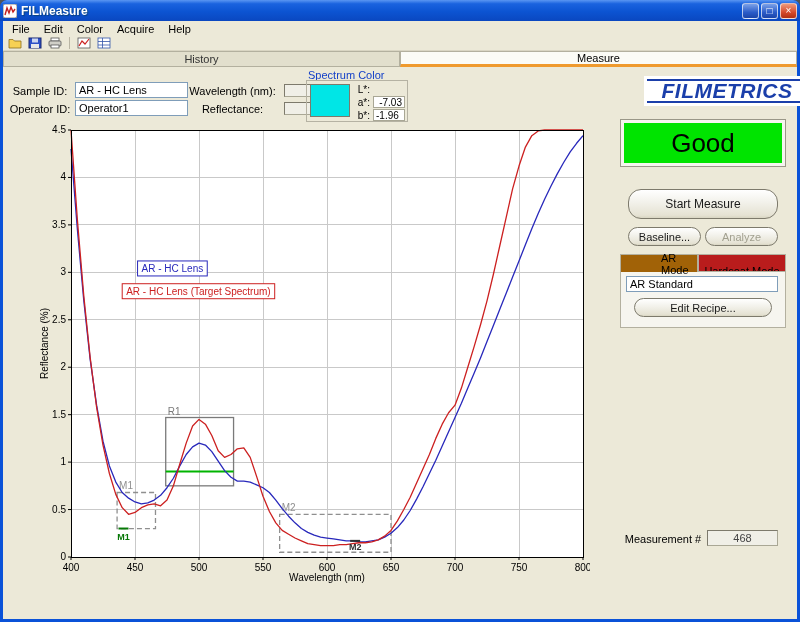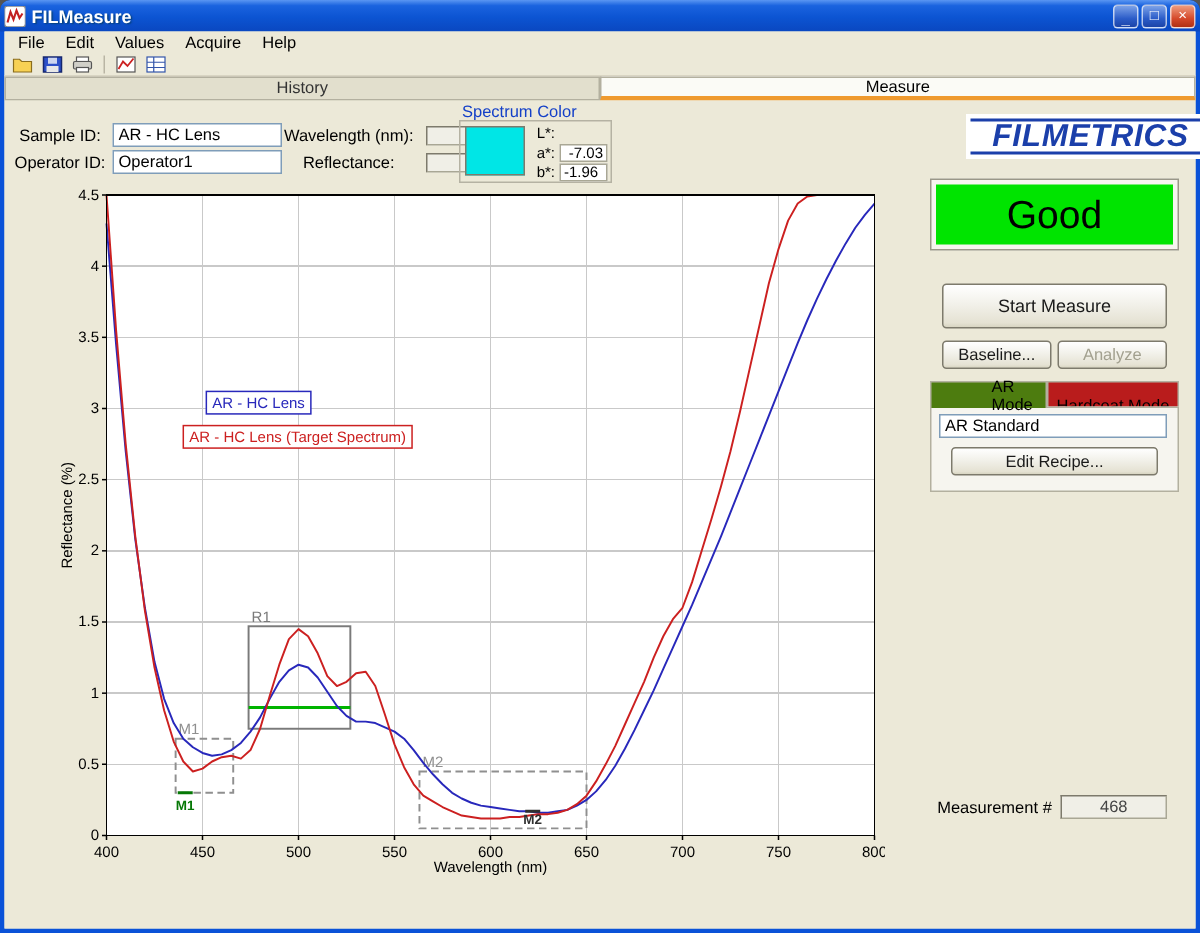--- a/index.html
+++ b/index.html
@@ -41,26 +41,26 @@
   
   .logo{position:absolute;left:617px;top:9px;width:166px;height:30px;background:#fff;display:flex;align-items:center;justify-content:center;margin-left:24px;}
   .logo::before,.logo::after{content:"";position:absolute;left:3px;right:3px;height:2px;background:#1b3faa;}
   .logo::before{top:3px;} .logo::after{bottom:3px;}
   .logo-text{font-size:21px;font-weight:bold;font-style:italic;letter-spacing:0.5px;}
   .good-panel{position:absolute;left:617px;top:52px;width:166px;height:48px;background:#f6f5ef;border:1px solid #9a9788;}
   .status-box{position:absolute;left:3px;top:3px;right:3px;bottom:3px;display:flex;align-items:center;justify-content:center;
     font-size:26px;color:#000;}
   .btn{position:absolute;display:flex;align-items:center;justify-content:center;cursor:default;color:#1a1a1a;
     background:linear-gradient(180deg,#ffffff,#f2f1ea 45%,#e5e2d3 90%,#d8d5c2);
-    border:1px solid #7d7a6c;border-radius:3px;font-size:11px;}
+    border:1px solid #7d7a6c;border-radius:13px;font-size:11px;}
   .btn.big{font-size:12px;}
   .btn.disabled{color:#a2a08f;}
   .mode-tab{position:absolute;height:33px;display:flex;align-items:center;justify-content:center;font-size:11px;
     background:#b91c1c;border:1px solid #b3b09f;cursor:default;}
-  .mode-tab.active{background:#4d7c0f;border-bottom:none;height:18px;z-index:2;padding-left:40px;}
+  .mode-tab.active{background:#a16207;border-bottom:none;height:18px;z-index:2;padding-left:40px;}
   .panel{position:absolute;background:#f6f5ef;border:1px solid #b3b09f;}
   .results-box{position:absolute;left:617px;top:269px;width:166px;height:192px;background:#fff;border:1px solid #808080;
     font-size:11px;color:#000;padding:4px 6px;line-height:13px;}
   .results-line.gap{margin-top:13px;}
   .chart-wrap{position:absolute;left:35px;top:58px;width:552px;height:466px;}
   svg text{font-family:"Liberation Sans",sans-serif;}
 </style>
 </head>
 <body>
 
@@ -79,21 +79,21 @@
         </span>
       <span class="winbtn">□</span>
       <span class="winbtn close">×</span>
     </span>
   </div>
 
   <div class="appbody">
     <div class="menubar">
       <span class="menu-item">File</span>
       <span class="menu-item">Edit</span>
-      <span class="menu-item">Values</span>
+      <span class="menu-item">Color</span>
       <span class="menu-item">Acquire</span>
       <span class="menu-item">Help</span>
     </div>
 
     <div class="toolbar">
       <span class="tool">
         <svg width="14" height="12" viewBox="0 0 14 12">
             <path d="M1 2.5 L5 2.5 L6.5 4 L13 4 L13 11 L1 11 Z" fill="#f7d154" stroke="#8a6d1d" stroke-width="0.8"></path>
           </svg>
       </span>

